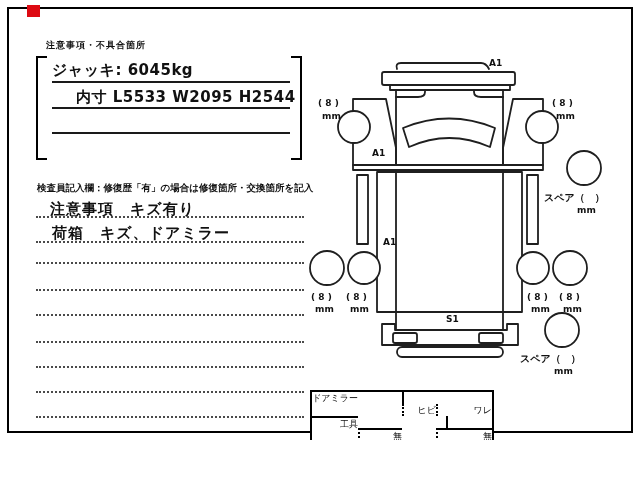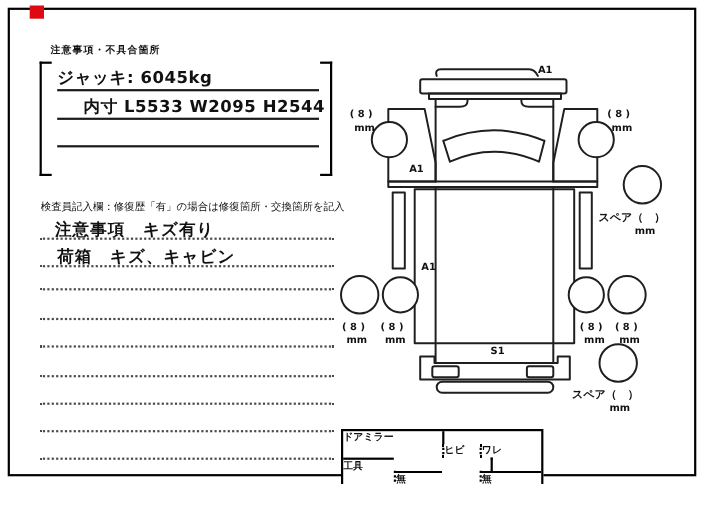--- a/index.html
+++ b/index.html
@@ -9,26 +9,26 @@
   }
   .frame{position:absolute;left:7px;top:7px;right:7px;bottom:7px;border:2.5px solid #000;}
   .stamp{position:absolute;left:27px;top:5px;width:13px;height:12px;}
   .notes-heading{position:absolute;left:46px;top:39px;font-size:9px;font-weight:bold;letter-spacing:1px;white-space:nowrap;}
   .bracket-box{position:absolute;left:36px;top:56px;width:266px;height:104px;}
   .bk{position:absolute;top:0;bottom:0;width:9px;}
   .bk.l{left:0;border-left:2px solid #000;border-top:2px solid #000;border-bottom:2px solid #000;}
   .bk.r{right:0;border-right:2px solid #000;border-top:2px solid #000;border-bottom:2px solid #000;}
   .field{position:absolute;font-size:15px;font-weight:bold;white-space:nowrap;letter-spacing:.5px;}
   .uline{position:absolute;left:52px;width:238px;height:0;border-bottom:2px solid #1a1a1a;}
-  .caption{position:absolute;left:37px;top:182px;font-size:9.5px;font-weight:normal;white-space:nowrap;}
+  .caption{position:absolute;left:37px;top:182px;font-size:9.5px;font-weight:bold;white-space:nowrap;}
   .entry{position:absolute;font-size:15px;font-weight:bold;white-space:nowrap;letter-spacing:1px;}
   .dline{position:absolute;left:36px;width:268px;height:0;border-bottom:2px dotted #4a4a4a;}
   .tbl{position:absolute;left:310px;top:390px;width:180px;border:2px solid #000;display:grid;
        grid-template-columns:46px 44px 34px auto;background:#fff;}
-  .tbl .c{font-size:9px;font-weight:bold;text-align:left;height:12px;line-height:12px;white-space:nowrap;overflow:hidden;}
+  .tbl .c{font-size:9px;font-weight:normal;text-align:right;height:12px;line-height:12px;white-space:nowrap;overflow:hidden;}
   .tbl .r2{border-top:2px solid #000;}
   .sep-s{border-left:2px solid #000;margin-left:44px;}
   .sep-d{border-left:2px dotted #000;margin-top:12px;}
   svg text{font-family:"DejaVu Sans","Liberation Sans",sans-serif;}
 </style>
 </head>
 <body>
 
 <div id="sheet">
 
@@ -42,21 +42,21 @@
   </div>
   <div class="field" style="left:52px;top:61px;">ジャッキ: 6045kg</div>
   <div class="uline" style="top:81px;"></div>
   <div class="field" style="left:52px;top:88px;margin-left:24px;">内寸 L5533 W2095 H2544</div>
   <div class="uline" style="top:107px;"></div>
   <div class="uline" style="top:132px;"></div>
 
   <div class="caption">検査員記入欄：修復歴「有」の場合は修復箇所・交換箇所を記入</div>
   <div class="entry" style="left:50px;top:200px;">注意事項　キズ有り</div>
   <div class="dline" style="top:216px;"></div>
-  <div class="entry" style="left:52px;top:224px;">荷箱　キズ、キャビン</div>
+  <div class="entry" style="left:52px;top:224px;">荷箱　キズ、ドアミラー</div>
   <div class="dline" style="top:241px;"></div>
   <div class="dline" style="top:262px;"></div>
   <div class="dline" style="top:289px;"></div>
   <div class="dline" style="top:314px;"></div>
   <div class="dline" style="top:341px;"></div>
   <div class="dline" style="top:366px;"></div>
   <div class="dline" style="top:391px;"></div>
   <div class="dline" style="top:416px;"></div>
 
   <svg style="position:absolute;left:300px;top:40px;" width="340" height="350" viewBox="300 40 340 350">

